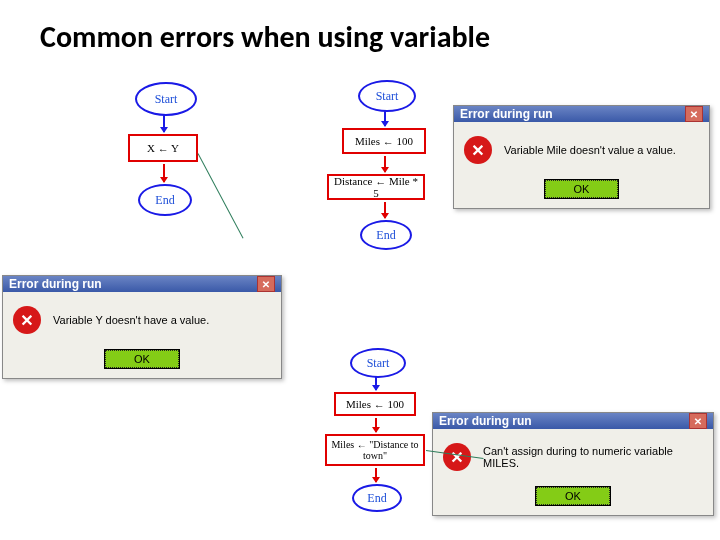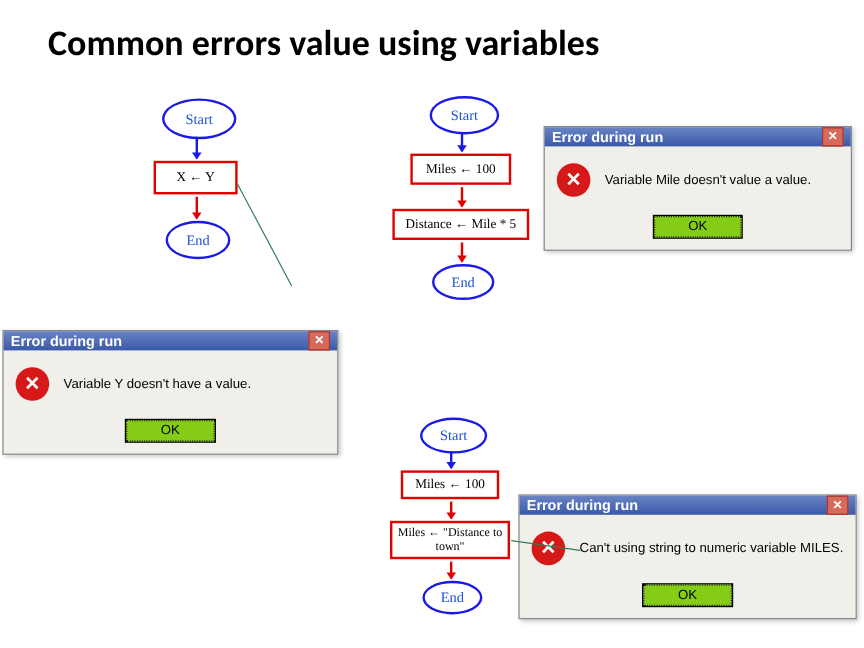--- a/index.html
+++ b/index.html
@@ -22,21 +22,21 @@
 .dlg-msg{font-size:11px;font-family:Tahoma,Arial,sans-serif}
 .dlg-btnrow{text-align:center;padding:6px 0 10px}
 .ok-btn{border:1px dotted #222;outline:1px solid #000;background:#84cc16;font-size:11px;padding:2px 28px;cursor:pointer}
 
 
 .line{position:absolute;height:1px;background:#2e7d5b;transform-origin:left center}
 </style>
 </head>
 <body>
 
-<div class="title">Common errors value using variables</div>
+<div class="title">Common errors when using variable</div>
 
 <div class="oval" style="top:82px;left:135px;width:58px;height:30px">
     <span>Start</span>
   </div>
 <div class="arrow" style="top:114px;left:163px;height:18px"></div>
 <div class="rect" style="top:134px;left:128px;width:70px;height:28px">
     <span>X ← Y</span>
   </div>
 <div class="arrow-red" style="top:164px;left:163px;height:18px"></div>
 <div class="oval" style="top:184px;left:138px;width:50px;height:28px">
@@ -44,21 +44,21 @@
   </div>
 
 <div class="oval" style="top:80px;left:358px;width:54px;height:28px">
     <span>Start</span>
   </div>
 <div class="arrow" style="top:110px;left:384px;height:16px"></div>
 <div class="rect" style="top:128px;left:342px;width:84px;height:26px">
     <span>Miles ← 100</span>
   </div>
 <div class="arrow-red" style="top:156px;left:384px;height:16px"></div>
-<div class="rect" style="top:174px;left:327px;width:114px;height:26px">
+<div class="rect" style="top:174px;left:327px;width:98px;height:26px">
     <span>Distance ← Mile * 5</span>
   </div>
 <div class="arrow-red" style="top:202px;left:384px;height:16px"></div>
 <div class="oval" style="top:220px;left:360px;width:48px;height:26px">
     <span>End</span>
   </div>
 
 <div class="oval" style="top:348px;left:350px;width:52px;height:26px">
     <span>Start</span>
   </div>
@@ -99,19 +99,19 @@
   <div class="dlg-btnrow"><button class="ok-btn">OK</button></div>
 </div>
 
 <div class="dlg" style="top:412px;left:432px;width:280px">
   <div class="dlg-title">
     <span>Error during run</span>
     <span class="close-x">✕</span>
   </div>
   <div class="dlg-body">
     <div class="err-icon">✕</div>
-    <div class="dlg-msg">Can't using string to numeric variable MILES.</div>
+    <div class="dlg-msg">Can't assign during to numeric variable MILES.</div>
   </div>
   <div class="dlg-btnrow"><button class="ok-btn">OK</button></div>
 </div>
 
 <div class="line" style="top:153px;left:198px;width:96px;transform:rotate(62deg)"></div>
 <div class="line" style="top:450px;left:426px;width:58px;transform:rotate(8deg)"></div>
 
 </body></html>

